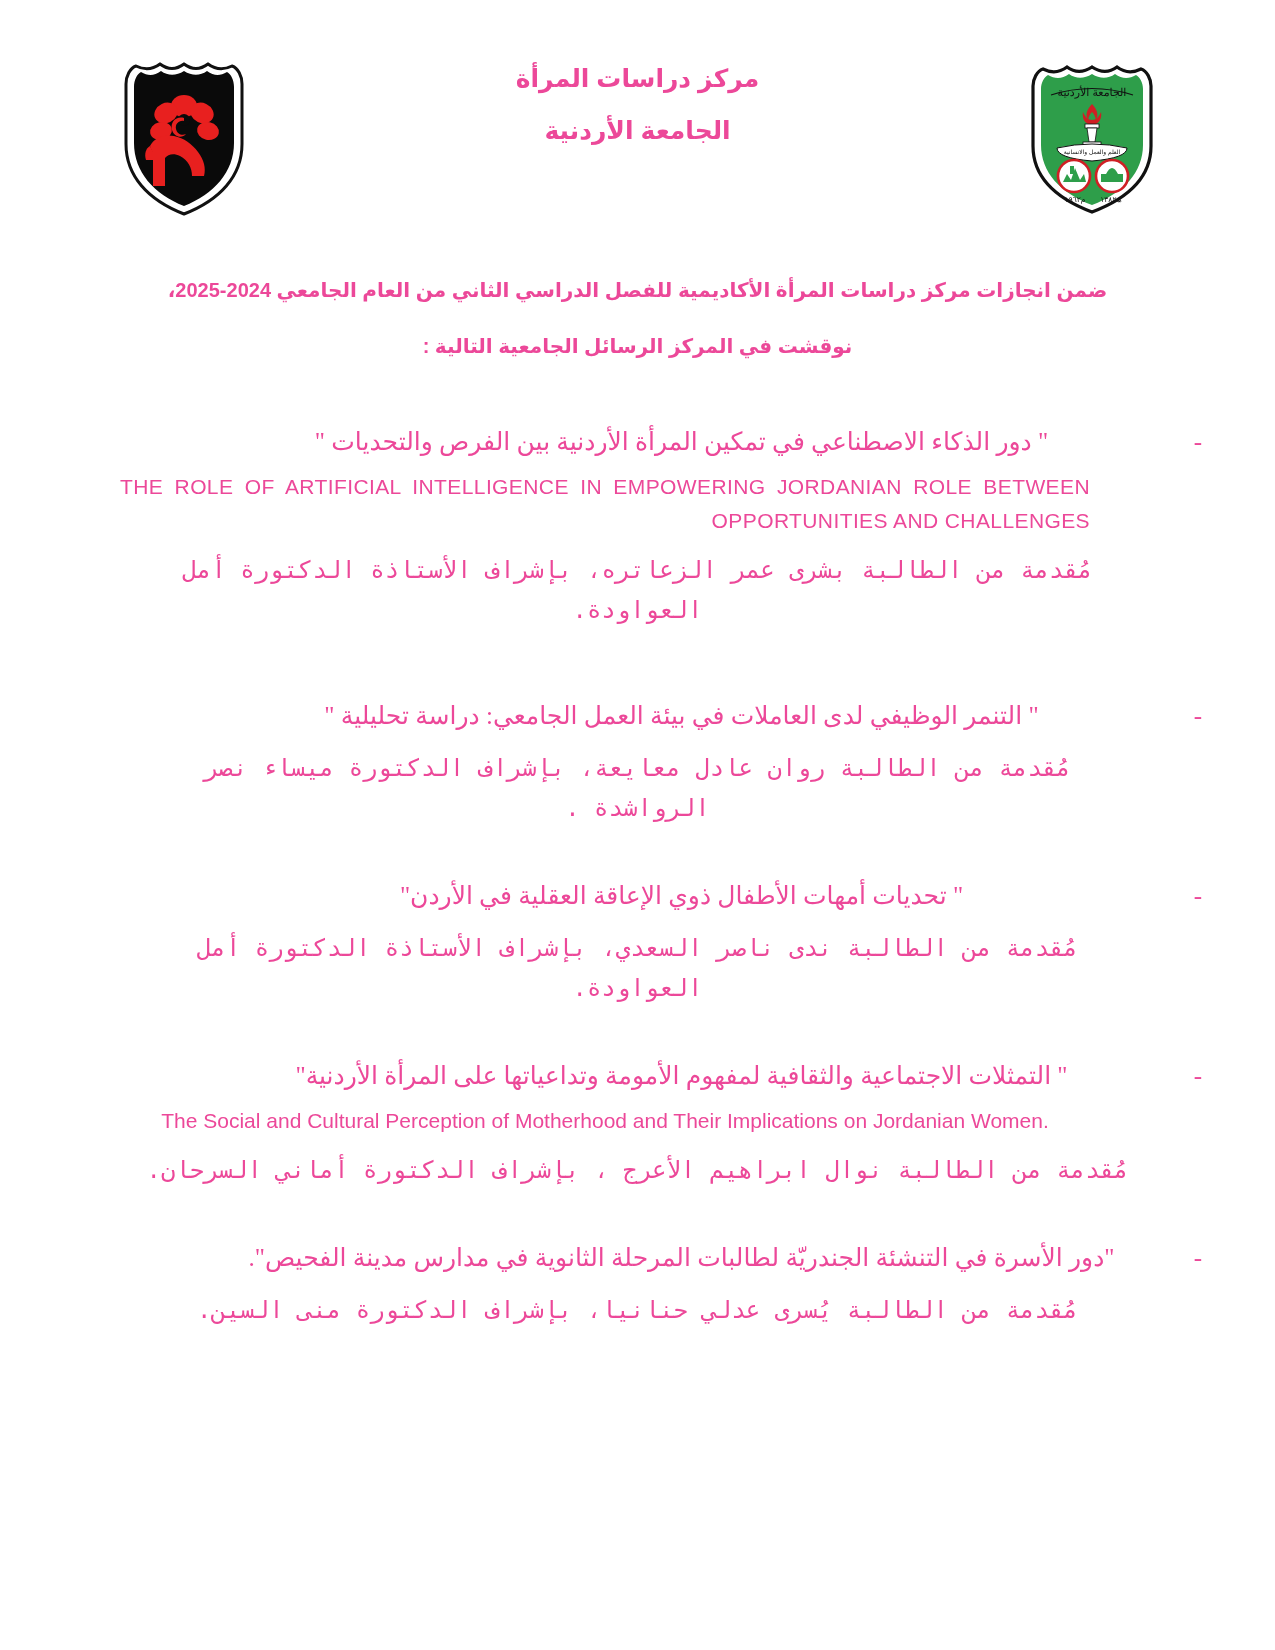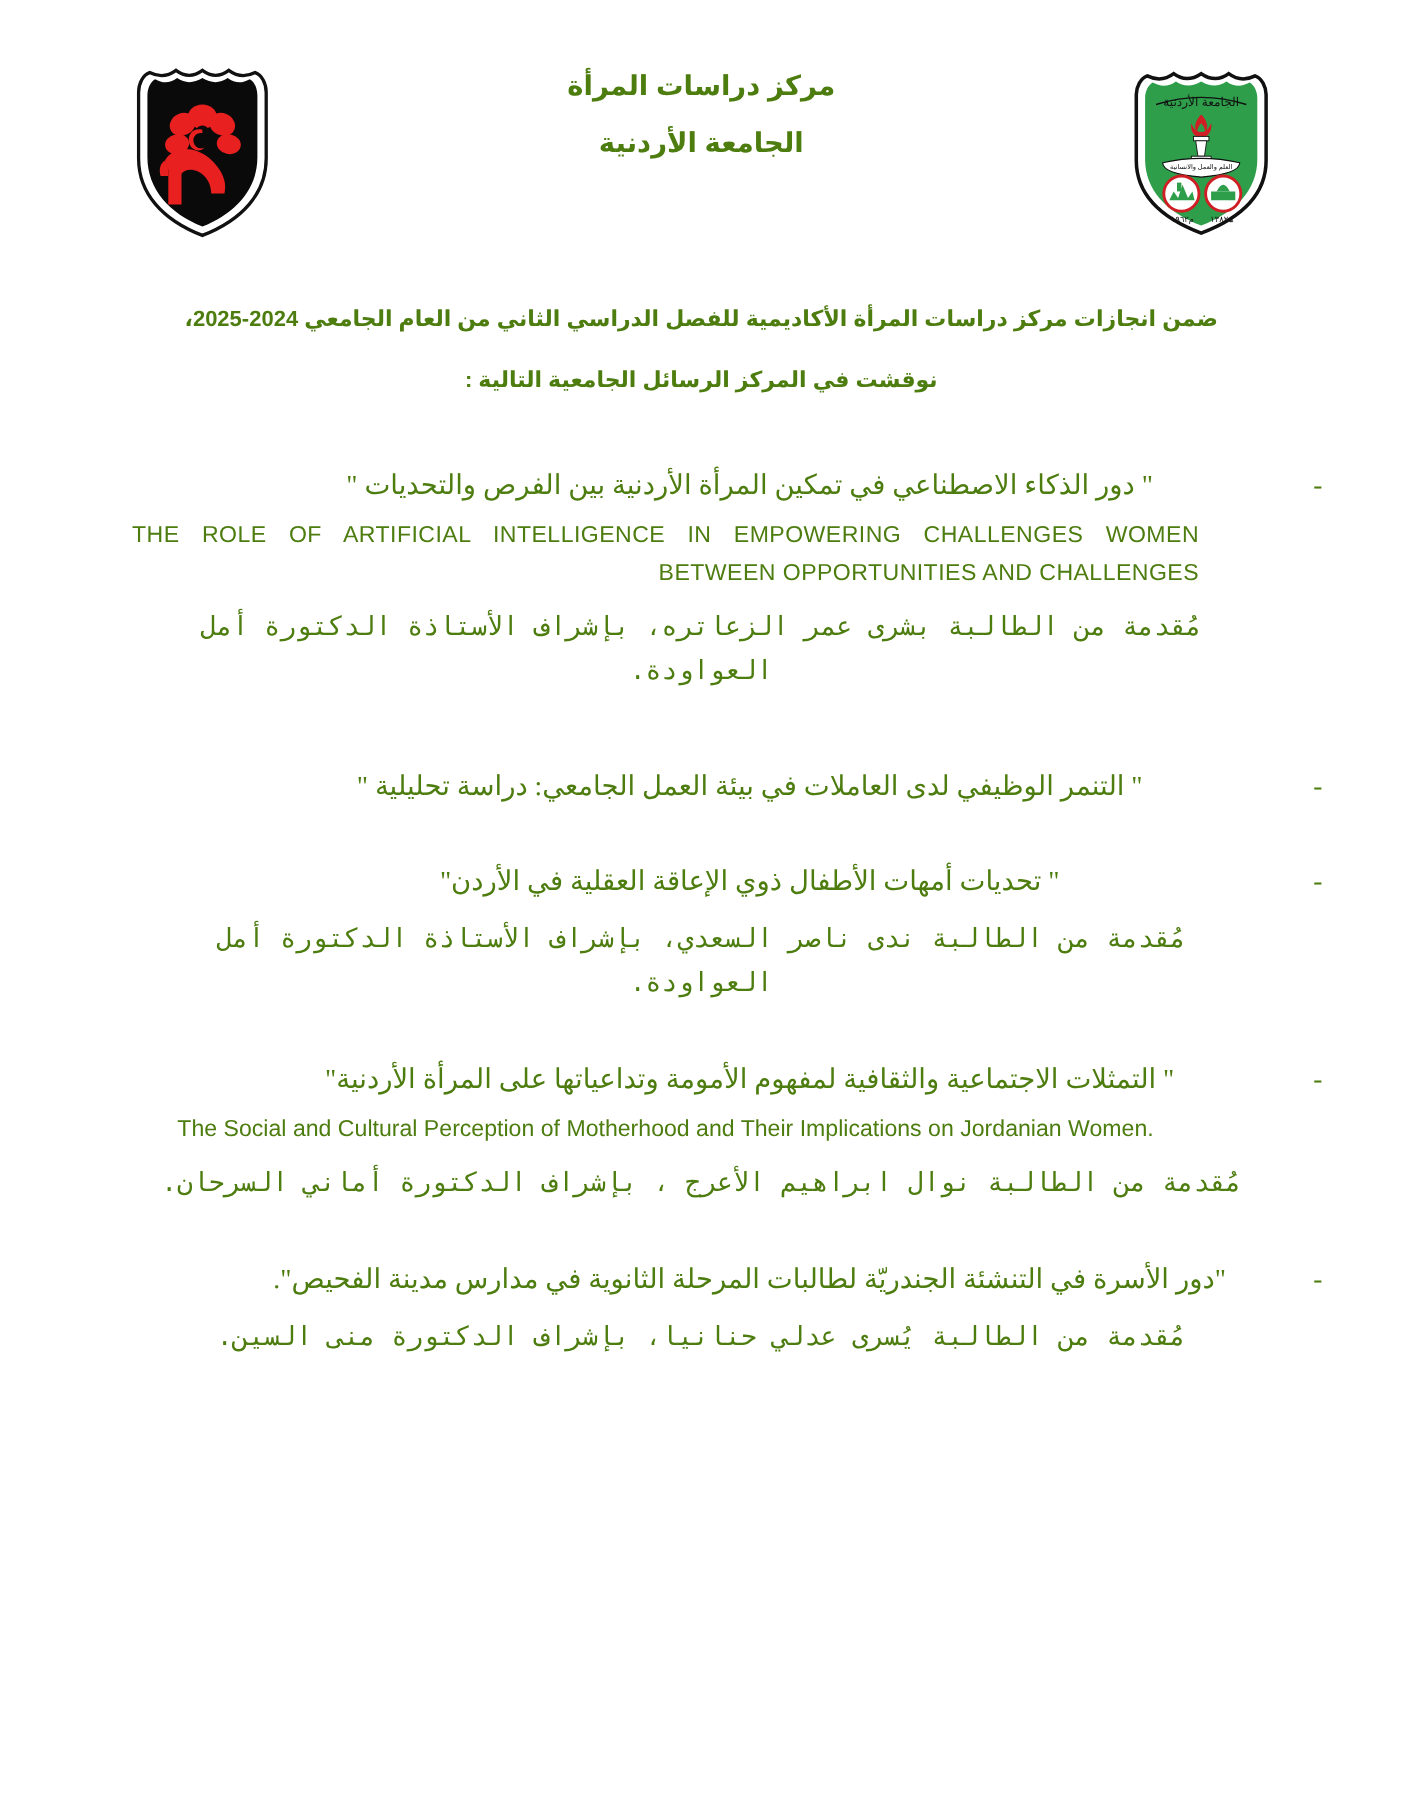--- a/index.html
+++ b/index.html
@@ -8,21 +8,21 @@
     background: #ffffff;
   }
 
   .page {
     position: relative;
     width: 1275px;
     height: 1650px;
     margin: 0 auto;
     background: #ffffff;
     font-family: "Liberation Serif", "DejaVu Serif", serif;
-    color: #4d7c0f;
+    color: #ec4899;
     overflow: hidden;
   }
 
   
   .header {
     position: relative;
     height: 200px;
     padding-top: 52px;
     box-sizing: border-box;
   }
@@ -211,31 +211,32 @@
 
   <div class="doc-title">ضمن انجازات مركز دراسات المرأة الأكاديمية للفصل الدراسي الثاني من العام الجامعي 2024-2025، نوقشت في المركز الرسائل الجامعية التالية :</div>
 
   <div class="entries">
 
     <div class="entry">
       <div class="entry-ar-title">
         <span class="bullet-dash">-</span>
         <span class="ttext">" دور الذكاء الاصطناعي في تمكين المرأة الأردنية بين الفرص والتحديات "</span>
       </div>
-      <div class="entry-en-title justify caps">THE ROLE OF ARTIFICIAL INTELLIGENCE IN EMPOWERING CHALLENGES WOMEN BETWEEN OPPORTUNITIES AND CHALLENGES</div>
+      <div class="entry-en-title justify caps">THE ROLE OF ARTIFICIAL INTELLIGENCE IN EMPOWERING JORDANIAN ROLE BETWEEN OPPORTUNITIES AND CHALLENGES</div>
       <div class="entry-credit">مُقدمة من الطالبة بشرى عمر الزعاتره، بإشراف الأستاذة الدكتورة أمل العواودة.</div>
     </div>
 
     <div class="gap-lg"></div>
 
     <div class="entry">
       <div class="entry-ar-title">
         <span class="bullet-dash">-</span>
         <span class="ttext">" التنمر الوظيفي لدى العاملات في بيئة العمل الجامعي: دراسة تحليلية "</span>
       </div>
+      <div class="entry-credit">مُقدمة من الطالبة روان عادل معايعة، بإشراف الدكتورة ميساء نصر الرواشدة .</div>
     </div>
 
     <div class="gap-md"></div>
 
     <div class="entry">
       <div class="entry-ar-title">
         <span class="bullet-dash">-</span>
         <span class="ttext">" تحديات أمهات الأطفال ذوي الإعاقة العقلية في الأردن"</span>
       </div>
       <div class="entry-credit">مُقدمة من الطالبة ندى ناصر السعدي، بإشراف الأستاذة الدكتورة أمل العواودة.</div>

